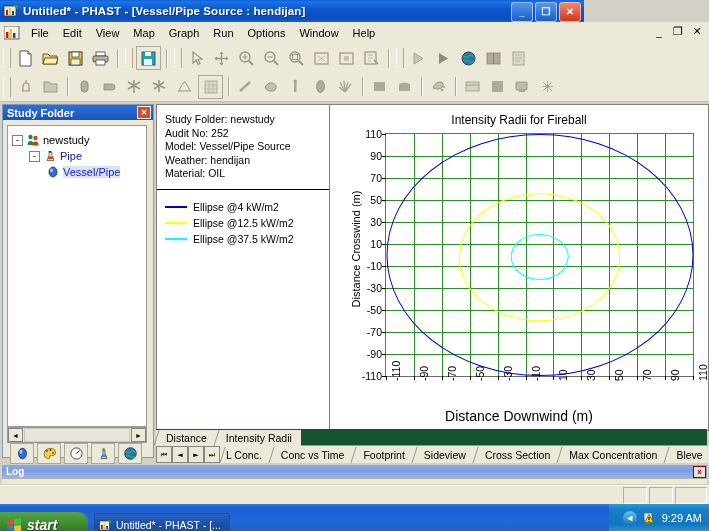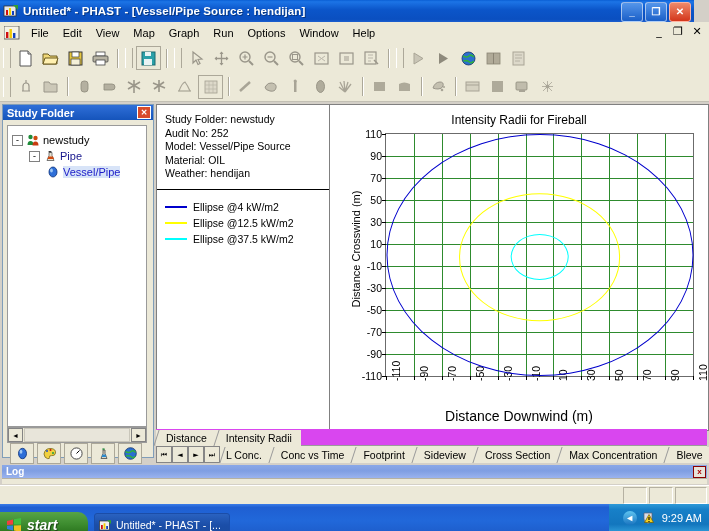--- a/index.html
+++ b/index.html
@@ -6,21 +6,21 @@
   body{
     width:709px;height:531px;overflow:hidden;
     font-family:"Liberation Sans", sans-serif;
     font-size:11px;
     background:#d4d0c8;
   }
   .app{position:relative;width:709px;height:531px;}
 
   
   .titlebar{
-    position:absolute;left:0;top:0;width:694px;height:22px;
+    position:absolute;left:0;top:0;width:584px;height:22px;
     background:linear-gradient(180deg,#0a5fd4 0%,#1c74e6 8%,#0b55c9 45%,#0a4fc0 88%,#1c5fd0 100%);
     display:flex;align-items:center;
   }
   .titlebar .ticon{width:16px;height:16px;margin-left:3px;margin-right:4px;position:relative;flex:0 0 auto;}
   .titlebar .tlabel{
     color:#fff;font-weight:bold;font-size:11.5px;letter-spacing:0.1px;
     white-space:nowrap;text-shadow:1px 1px 0 rgba(0,0,0,.35);
   }
   .winbtns{position:absolute;right:3px;top:2px;display:flex;gap:2px;}
   .winbtn{
@@ -156,21 +156,21 @@
     position:absolute;top:calc(100% + 5px);transform:rotate(-90deg);
     transform-origin:left top;font-size:10.5px;color:#000;white-space:nowrap;
   }
   .xtickmark{position:absolute;top:-4px;width:1px;height:4px;background:#000;}
   .ellipse{position:absolute;border-radius:50%;box-sizing:border-box;
     transform:translate(-50%,-50%);background:transparent;}
 
   
   .tabrow1{
     position:absolute;left:156px;top:429px;width:551px;height:17px;
-    background:#d946ef;
+    background:#14532d;
   }
   .tabrow2{
     position:absolute;left:156px;top:446px;width:551px;height:17px;
     background:#ece9d8;display:flex;align-items:center;
   }
   .tab{
     position:relative;height:16px;display:inline-flex;align-items:center;
     padding:0 9px 0 10px;font-size:10.5px;color:#000;white-space:nowrap;
     background:#ece9d8;
   }
@@ -639,22 +639,22 @@
     </div>
   </div>
 
   <div class="mainarea">
 
     <div class="infopanel">
       <div class="infobox">
         <div>Study Folder: newstudy</div>
         <div>Audit No: 252</div>
         <div>Model: Vessel/Pipe Source</div>
+        <div>Weather: hendijan</div>
         <div>Material: OIL</div>
-        <div>Weather: hendijan</div>
       </div>
       <div class="legendsep"></div>
       <div class="legend">
         <div class="legrow">
           <div class="swatch" style="background:#0000cc"></div>
           <span>Ellipse @4 kW/m2</span>
         </div>
         <div class="legrow">
           <div class="swatch" style="background:#ffff00"></div>
           <span>Ellipse @12.5 kW/m2</span>

